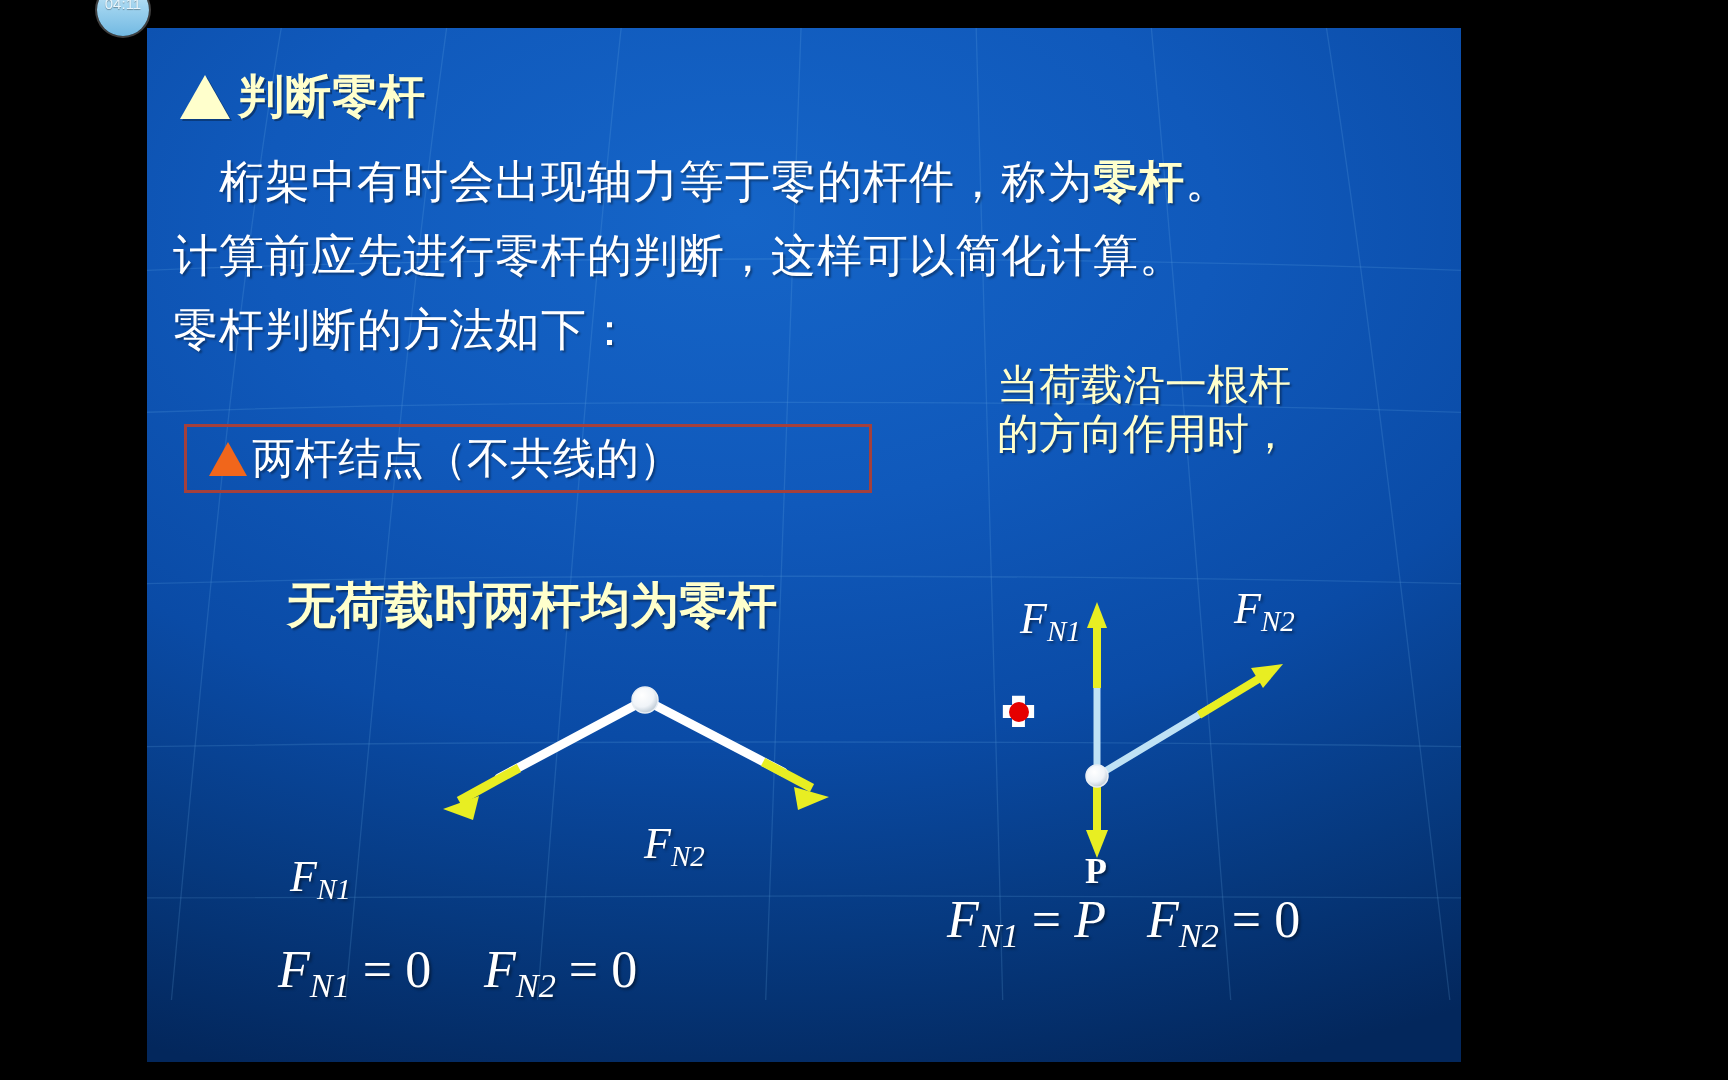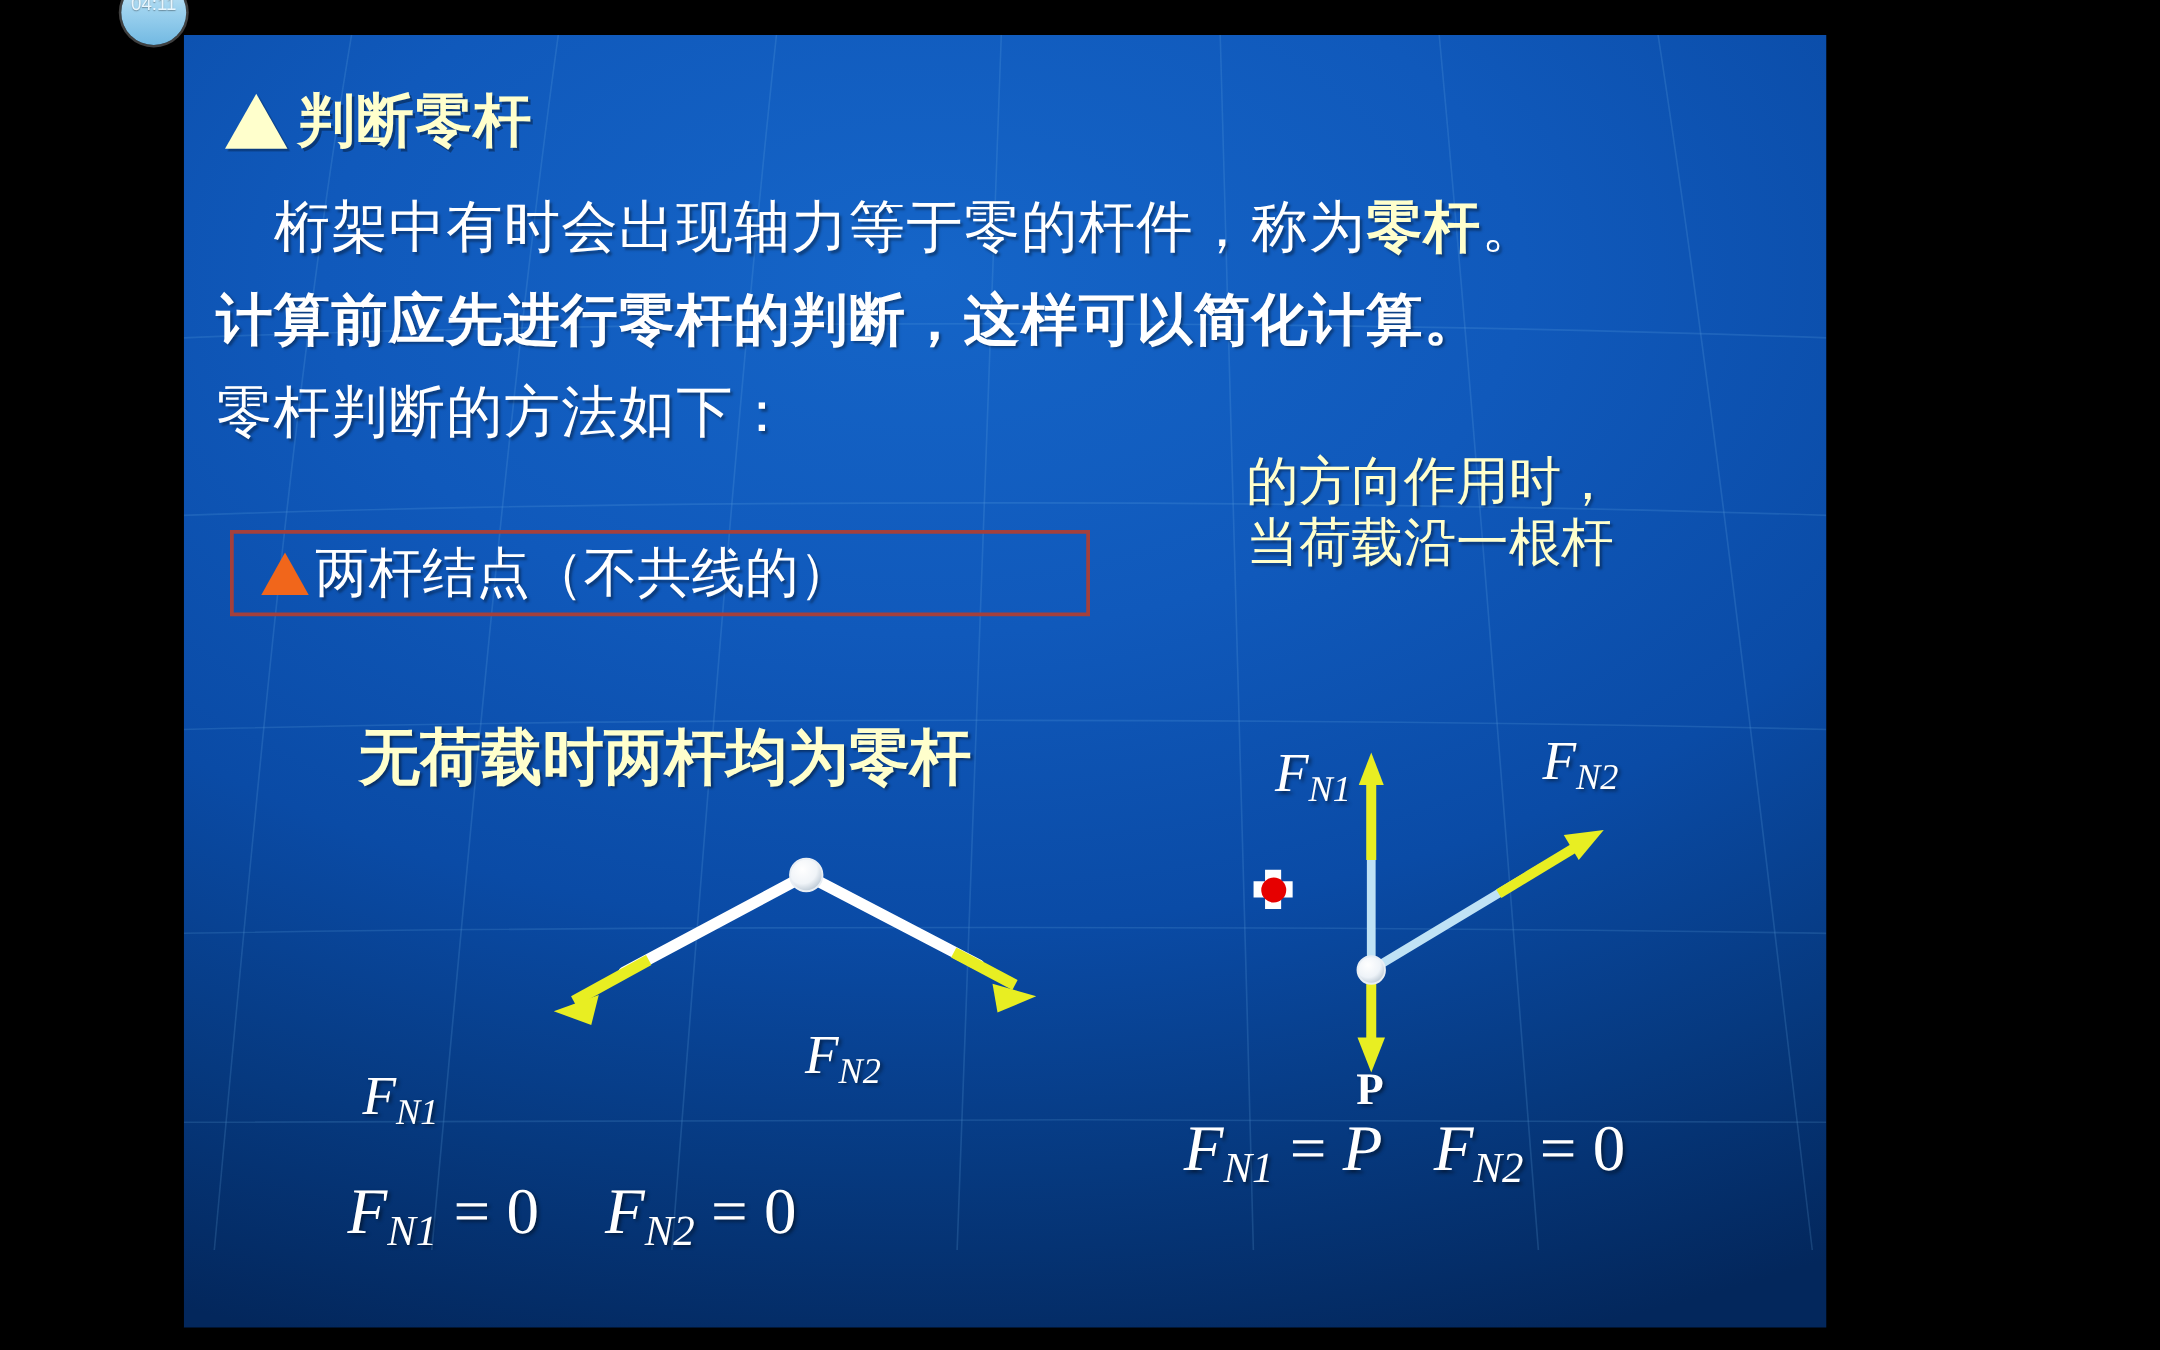--- a/index.html
+++ b/index.html
@@ -121,21 +121,21 @@
     white-space: nowrap;
     text-shadow: 2px 2px 2px rgba(0,0,0,0.35);
     letter-spacing: 1px;
   }
   .hl {
     color: #ffffcc;
     font-weight: bold;
   }
 
   #para-l1 { left: 26px;  top: 124px; }
-  #para-l2 { left: 26px;  top: 198px; font-weight: bold; }
+  #para-l2 { left: 26px;  top: 198px; }
   #para-l3 { left: 26px;  top: 272px; }
 
   
   #method-box {
     position: absolute;
     left: 37px;
     top: 396px;
     width: 688px;
     height: 69px;
     border: 3px solid #a4403c;
@@ -267,22 +267,22 @@
     </div>
     <div class="body-line cjk" id="para-l2">计算前应先进行零杆的判断，这样可以简化计算。</div>
     <div class="body-line cjk" id="para-l3">零杆判断的方法如下：</div>
 
     <div id="method-box">
       <span class="tri-orange"></span>
       <span class="mb-label cjk">两杆结点（不共线的）</span>
     </div>
 
     <div id="right-note">
+      <div class="rn-line cjk">当荷载沿一根杆</div>
       <div class="rn-line cjk">的方向作用时，</div>
-      <div class="rn-line cjk">当荷载沿一根杆</div>
     </div>
 
     <div id="left-caption" class="cjk">无荷载时两杆均为零杆</div>
 
     <svg class="diagram" id="diagram-left" viewBox="0 0 620 200">
       <defs>
         <radialGradient id="nodeGradL" cx="38%" cy="32%" r="72%">
           <stop offset="0%" stop-color="#ffffff"></stop>
           <stop offset="62%" stop-color="#f0f4f8"></stop>
           <stop offset="100%" stop-color="#b9c6d2"></stop>

